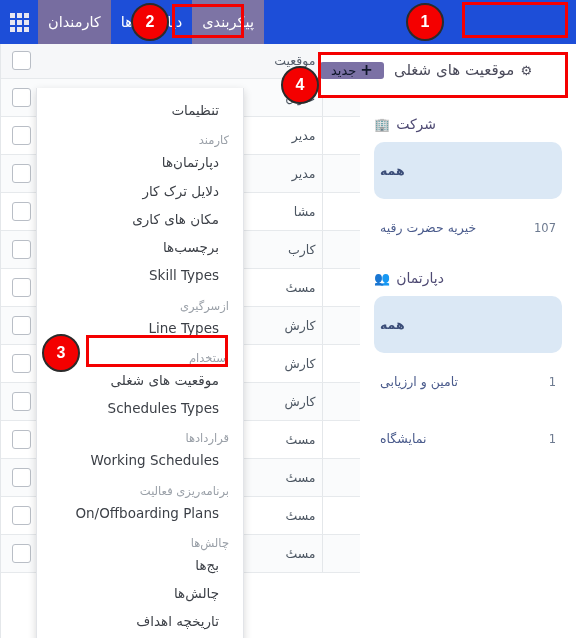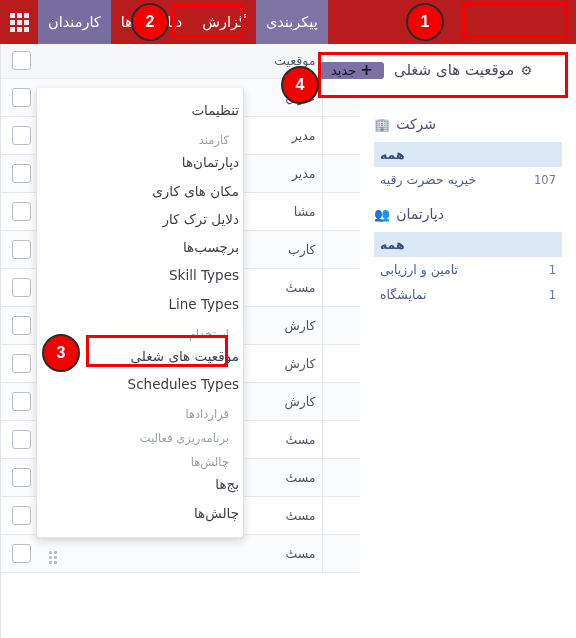--- a/index.html
+++ b/index.html
@@ -5,21 +5,21 @@
   html,body{margin:0;padding:0;}
   body{
     width:576px;height:638px;overflow:hidden;position:relative;
     background:#ffffff;
     font-family:"DejaVu Sans","Liberation Sans",sans-serif;
     font-size:13px;color:#333;
   }
   
   .navbar{
     position:absolute;left:0;top:0;width:576px;height:44px;
-    background:#b91c1c;display:flex;flex-direction:row-reverse;
+    background:#1d4ed8;display:flex;flex-direction:row-reverse;
     align-items:center;box-sizing:border-box;
   }
   .nav-apps{
     width:38px;height:44px;display:flex;align-items:center;justify-content:center;
     flex:0 0 auto;
   }
   .grid-icon{display:grid;grid-template-columns:repeat(3,5px);grid-template-rows:repeat(3,5px);gap:2px;}
   .grid-icon i{display:block;width:5px;height:5px;background:#e9e7f1;}
   .nav-item{
     height:44px;line-height:44px;padding:0 10px;color:#ffffff;font-size:14.5px;
@@ -75,34 +75,34 @@
     position:absolute;right:0;top:52px;width:216px;height:542px;
     box-sizing:border-box;padding:6px 14px 0 14px;background:#fff;
   }
   .flt-head{
     display:flex;flex-direction:row-reverse;align-items:center;gap:6px;
     color:#4e4a73;font-size:14px;margin:14px 0 10px 0;
   }
   .flt-head .ic{font-size:13px;color:#6c6294;}
   .flt-row{
     display:flex;flex-direction:row-reverse;justify-content:space-between;
-    align-items:center;font-size:12.5px;color:#4a5b8c;padding:5px 6px;
-    border-radius:0;
+    align-items:center;font-size:12.5px;color:#4a5b8c;padding:21px 6px;
+    border-radius:10px;
   }
   .flt-row.all{background:#dbe8f5;font-weight:bold;color:#3b4d78;}
   .flt-row .cnt{color:#6d7a90;font-size:11.5px;direction:ltr;}
   
   .dropdown{
     position:absolute;left:36px;top:44px;width:208px;
     background:#fff;border:1px solid #e2e4e8;border-top:none;
     border-radius:0 0 4px 4px;box-shadow:0 3px 9px rgba(0,0,0,.16);
     box-sizing:border-box;padding:8px 0 10px 0;z-index:40;
   }
   .dd-item{
-    padding:3px 4px;font-size:13.5px;color:#3b3f46;text-align:right;
+    padding:3px 24px;font-size:13.5px;color:#3b3f46;text-align:right;
     white-space:nowrap;cursor:pointer;line-height:1.65;
   }
   .dd-section{
     padding:9px 14px 1px 14px;font-size:11.5px;color:#9aa0a8;text-align:right;
     white-space:nowrap;
   }
   
   .ann-box{position:absolute;border:3px solid #f40000;box-sizing:border-box;z-index:60;pointer-events:none;}
   .ann-badge{
     position:absolute;width:34px;height:34px;border-radius:50%;
@@ -126,23 +126,20 @@
         <i></i>
         <i></i>
         <i></i>
     </span>
   </div>
   <div class="nav-item active">
     <span>کارمندان</span>
   </div>
   <div class="nav-item">
     <span>دپارتمان‌ها</span>
-  </div>
-  <div class="nav-item">
-    <span>گزارش</span>
   </div>
   <div class="nav-item menu-open">
     <span>پیکربندی</span>
   </div>
 </div>
 
 <div class="workspace">
 
   <div class="list-view">
     <table class="tbl">
@@ -367,33 +364,37 @@
       <div class="flt-row">
         <span>نمایشگاه</span>
         <span class="cnt">1</span>
       </div>
     </div>
 
   <div class="dropdown" id="dropdown">
       <div class="dd-item">تنظیمات</div>
       <div class="dd-section">کارمند</div>
       <div class="dd-item">دپارتمان‌ها</div>
+      <div class="dd-item">دلایل ترک کار</div>
       <div class="dd-item">مکان های کاری</div>
-      <div class="dd-item">دلایل ترک کار</div>
       <div class="dd-item">برچسب‌ها</div>
       <div class="dd-item">Skill Types</div>
+      <div class="dd-section">ازسرگیری</div>
       <div class="dd-item">Line Types</div>
       <div class="dd-section">استخدام</div>
       <div class="dd-item">موقعیت های شغلی</div>
       <div class="dd-item">Schedules Types</div>
       <div class="dd-section">قراردادها</div>
+      <div class="dd-item">Working Schedules</div>
       <div class="dd-section">برنامه‌ریزی فعالیت</div>
+      <div class="dd-item">On/Offboarding Plans</div>
       <div class="dd-section">چالش‌ها</div>
       <div class="dd-item">بج‌ها</div>
       <div class="dd-item">چالش‌ها</div>
+      <div class="dd-item">تاریخچه اهداف</div>
     </div>
 
 </div>
 
 <div class="ann-box" style="left:462px;top:2px;width:106px;height:36px;"></div>
 <div class="ann-box" style="left:172px;top:4px;width:72px;height:34px;"></div>
 <div class="ann-box" style="left:86px;top:335px;width:142px;height:32px;"></div>
 <div class="ann-box" style="left:318px;top:52px;width:250px;height:46px;"></div>
 
 <div class="ann-badge" style="left:406px;top:3px;">

